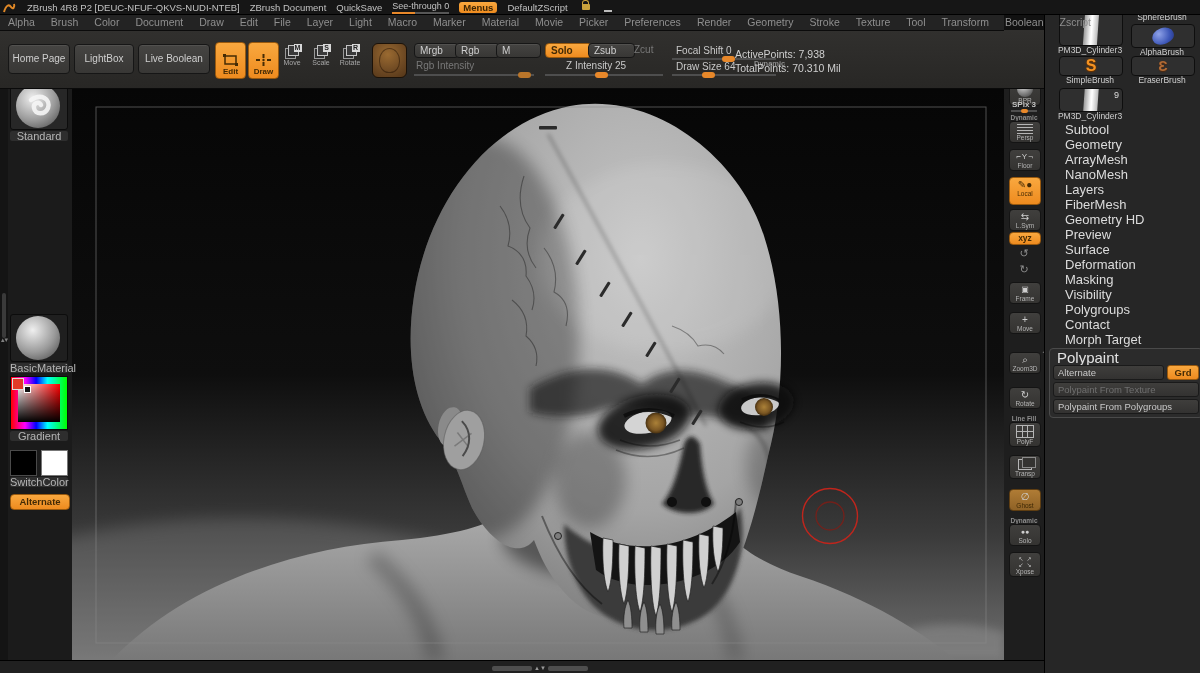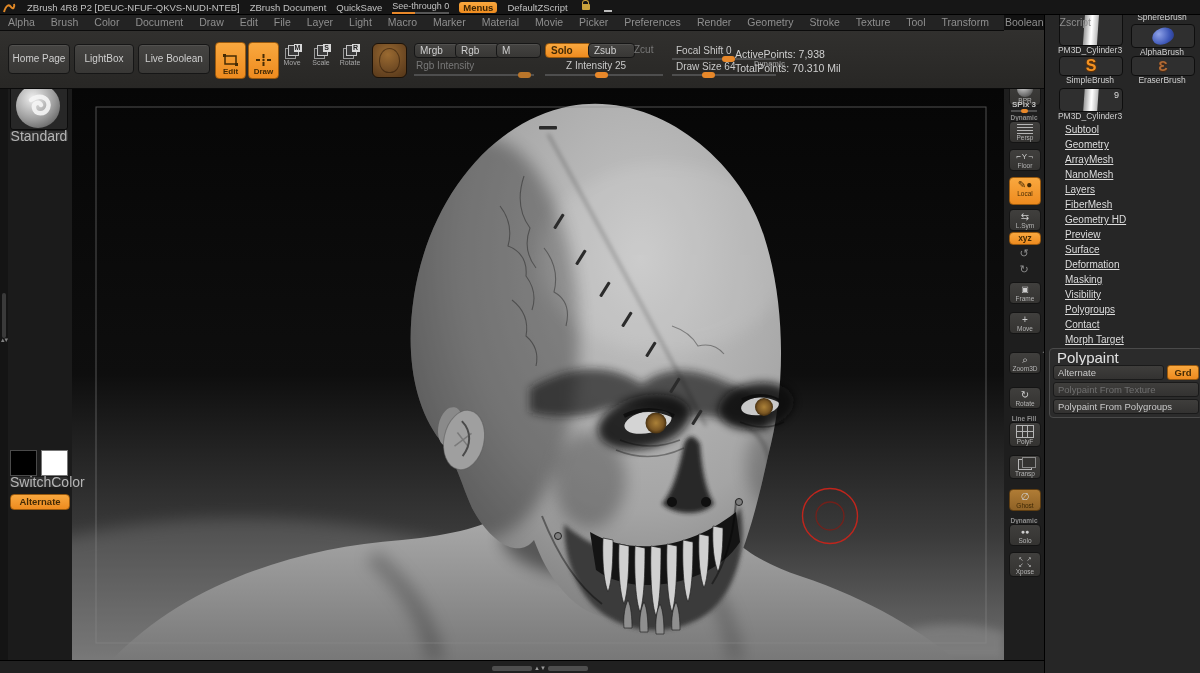--- a/index.html
+++ b/index.html
@@ -57,21 +57,21 @@
   .slbl{position:absolute;font-size:10px;color:#c9c9c9;}
   .slbl.dim{color:#787878;}
   .dyn{position:absolute;font-size:7.5px;font-weight:bold;color:#8d8d8d;}
   .points{position:absolute;left:735px;top:17px;font-size:10.5px;color:#cfcfcf;line-height:14px;}
 
   
   .ltray{left:0;top:88px;width:72px;height:572px;background:#1b1b1b;z-index:10;}
   .lstrip{position:absolute;left:0;top:0;width:8px;height:572px;background:#141414;}
   .lthumbw{position:absolute;left:10px;width:58px;}
   .lthumb{width:56px;height:46px;background:#272727;border:1px solid #0c0c0c;border-radius:3px;position:relative;overflow:hidden;}
-  .llbl{margin-top:1px;background:#2e2e2e;border-radius:2px;color:#b5b5b5;font-size:14px;text-align:center;
+  .llbl{margin-top:1px;background:#2e2e2e;border-radius:2px;color:#b5b5b5;font-size:11px;text-align:center;
         height:10px;line-height:10px;}
   .sphere{position:absolute;left:5px;top:1px;width:44px;height:44px;border-radius:50%;
           background:radial-gradient(circle at 38% 32%,#efefef,#9a9a9a 55%,#555 90%);}
   .cpick{width:56px;height:52px;border:1px solid #0c0c0c;position:relative;
          background:linear-gradient(90deg,#f00,#f0f 25%,#00f 45%,#0ff 65%,#0f0 100%);}
   .cpick .inner{position:absolute;left:7px;top:7px;right:7px;bottom:7px;
         background:linear-gradient(to bottom,rgba(0,0,0,0),#000),linear-gradient(90deg,#fff,#f00);}
   .cpick .swatch{position:absolute;left:1px;top:1px;width:10px;height:10px;background:#e23a27;border:1.5px solid #ddd;}
   .cpick .cur{position:absolute;left:13px;top:9px;width:5px;height:5px;border:1px solid #fff;background:#111;}
   .swc{display:flex;gap:4px;}
@@ -114,21 +114,21 @@
   .cylshape{position:absolute;left:50%;top:-4px;width:14px;height:130%;transform:translateX(-50%) rotate(4deg);
             background:linear-gradient(90deg,#9a9a9a,#f4f4f4 45%,#fff 55%,#b9b9b9);border-radius:45%/12%;}
   .alphablob{position:absolute;left:50%;top:50%;width:22px;height:16px;transform:translate(-50%,-50%) rotate(-20deg);
             border-radius:50% 50% 45% 45%;background:radial-gradient(circle at 35% 30%,#8fa2e8,#3d57b8 60%,#22307a);}
   .sglyph{position:absolute;left:50%;top:50%;transform:translate(-50%,-52%);font-size:16px;font-weight:bold;
           color:#f59322;text-shadow:0 0 3px #7a3c00,0 1px 0 #5f2e00;}
   .eglyph{position:absolute;left:50%;top:50%;transform:translate(-50%,-52%);font-size:15px;font-weight:bold;
           color:#b06a35;text-shadow:0 1px 1px #4f2a10;}
   .badge9{position:absolute;right:3px;top:1px;font-size:9px;color:#ddd;}
   .toollist{position:absolute;left:0;width:156px;list-style:none;margin:0;padding:0;}
-  .toollist li{font-size:10px;color:#dcdcdc;line-height:15px;padding-left:20px;text-decoration:underline;}
+  .toollist li{font-size:13px;color:#dcdcdc;line-height:15px;padding-left:20px;}
   .pp{position:absolute;left:4px;top:348px;width:146px;background:#2b2b2b;border:1px solid #4a4a4a;border-radius:4px;
       padding:2px 3px 3px;}
   .pp .hd{font-size:15px;color:#e2e2e2;padding-left:4px;line-height:13px;}
   .pp .row{display:flex;gap:3px;margin-top:1px;}
   .ppbtn{background:linear-gradient(#3f3e3c,#333231);border:1px solid #1a1a1a;border-radius:3px;color:#c9c9c9;
          font-size:9.5px;height:13px;line-height:13px;padding-left:4px;flex:1;text-align:left;}
   .ppbtn.dis{color:#6f6f6f;}
   .ppbtn.full{margin-top:2px;}
   .grd{background:linear-gradient(#f9a83f,#ee8b1f);border:1px solid #99590e;border-radius:3px;color:#432a05;
        font-weight:bold;font-size:9.5px;width:30px;height:13px;line-height:13px;text-align:center;flex:none;}
@@ -284,21 +284,35 @@
       <svg width="56" height="46" style="position:absolute;left:0;top:0">
         <path d="M20,17 C30,10 40,16 37,25 C34,32 24,32 23,25 C22,20 28,18 30,22" stroke="#f5f5f5" stroke-width="4.5" fill="none" stroke-linecap="round" opacity="0.9"></path>
       </svg>
     </div>
     <div class="llbl">Standard</div>
   </div>
 
 
 
 
-
+  <div class="lthumbw" style="top:226px">
+    <div class="lthumb" style="background:#1f1f1f">
+        <div class="sphere"></div>
+      </div>
+    <div class="llbl">BasicMaterial</div>
+  </div>
+
+  <div class="lthumbw" style="top:288px">
+    <div class="cpick">
+      <div class="inner"></div>
+      <div class="swatch"></div>
+      <div class="cur"></div>
+    </div>
+    <div class="llbl">Gradient</div>
+  </div>
 
   <div class="lthumbw" style="top:362px">
     <div class="swc">
       <div class="b"></div>
       <div class="w"></div>
     </div>
     <div class="llbl">SwitchColor</div>
   </div>
 
   <div class="lthumbw" style="top:406px">

